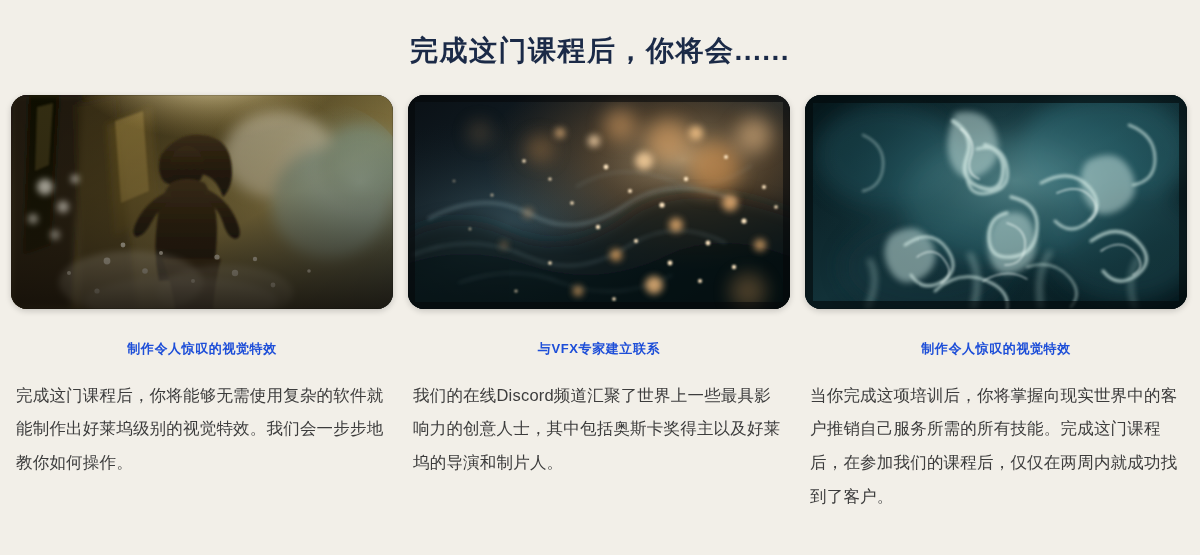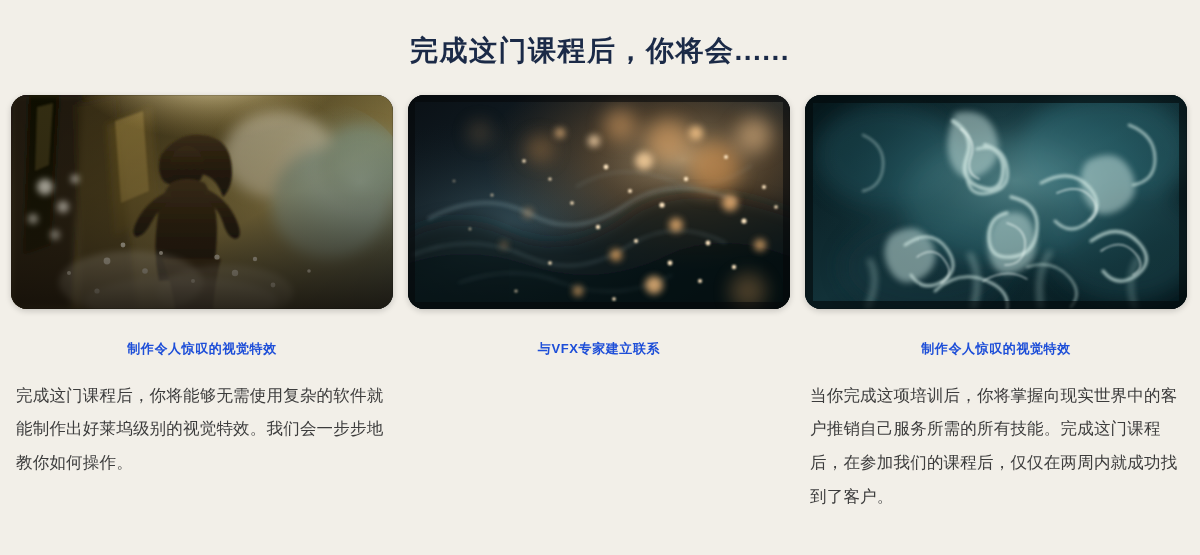--- a/index.html
+++ b/index.html
@@ -298,20 +298,21 @@
           <circle cx="368" cy="112" r="1.8"></circle>
             <circle cx="206" cy="204" r="1.8"></circle>
           <circle cx="46" cy="86" r="1.3" opacity="0.5"></circle>
         </g>
 
         <rect width="382" height="214" fill="none" stroke="#05080a" stroke-opacity="0.55" stroke-width="14"></rect>
         <rect width="382" height="214" fill="none" stroke="#0a0a0a" stroke-opacity="0.18" stroke-width="2"></rect>
       </svg>
     </div>
     <div class="card-title">与VFX专家建立联系</div>
+    <p class="card-body">我们的在线Discord频道汇聚了世界上一些最具影响力的创意人士，其中包括奥斯卡奖得主以及好莱坞的导演和制片人。</p>
   </div>
 
   <div class="card">
     <div class="thumb">
       <svg viewBox="0 0 382 214" preserveAspectRatio="xMidYMid slice" aria-hidden="true">
         <defs>
           <linearGradient id="g3bg" x1="0" y1="0" x2="1" y2="1">
             <stop offset="0%" stop-color="#06161a"></stop>
             <stop offset="50%" stop-color="#123138"></stop>
             <stop offset="100%" stop-color="#05171c"></stop>

